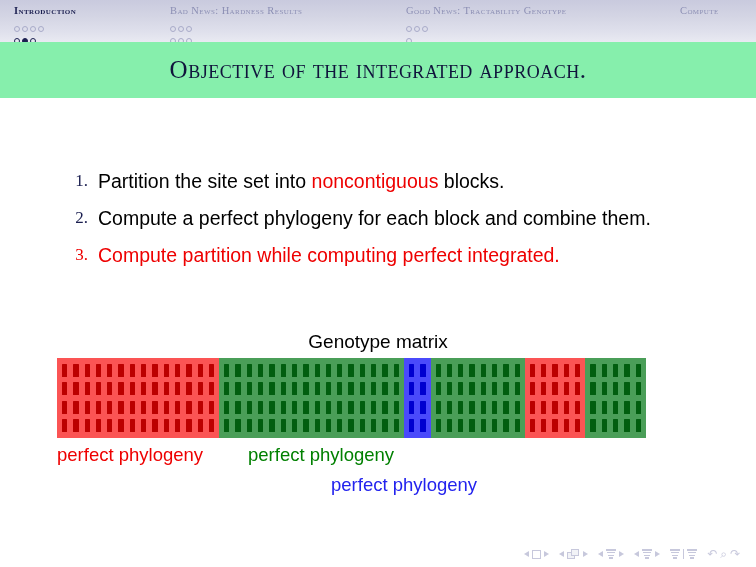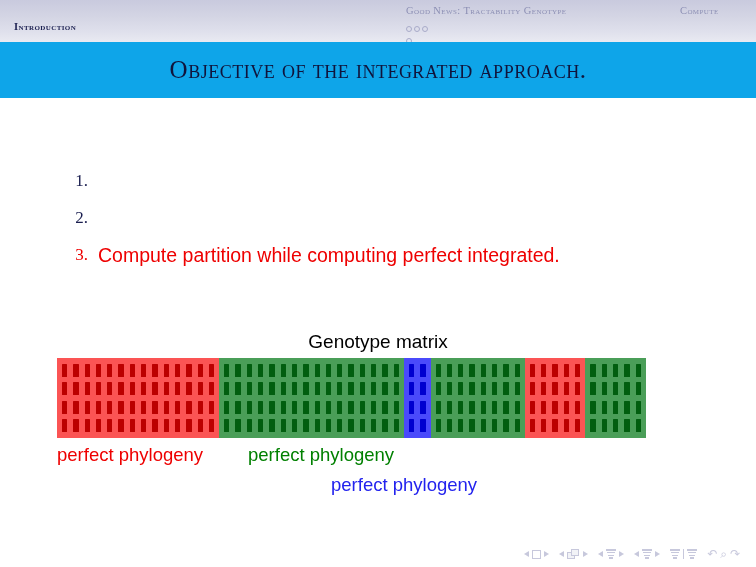--- a/index.html
+++ b/index.html
@@ -29,21 +29,21 @@
     top: 4px;
   }
   .nav-title {
     font-family: "Liberation Serif", serif;
     font-size: 10.5px;
     font-variant: small-caps;
     letter-spacing: 0.4px;
     white-space: nowrap;
     line-height: 13px;
   }
-  .nav-title.active { color: #1b1f50; font-weight: bold; margin-top: 16px; }
+  .nav-title.active { color: #1b1f50; font-weight: bold; }
   .nav-title.inactive { color: #8c8fb4; }
 
   .dot-row {
     margin-top: 2px;
     height: 10px;
     white-space: nowrap;
   }
   .dot {
     display: inline-block;
     width: 6px; height: 6px;
@@ -55,21 +55,21 @@
   .dot.hollow-inactive { border: 1.3px solid #a9abc9; background: transparent; }
   .dot.hollow-active   { border: 1.5px solid #1b1f50; background: transparent; }
   .dot.filled-active   { border: 1.5px solid #1b1f50; background: #1b1f50; }
 
   
   #title-band {
     position: absolute;
     left: 0; top: 42px;
     width: 756px;
     height: 56px;
-    background: #0ea5e9;
+    background: #86efac;
   }
   #slide-title {
     font-family: "Liberation Serif", serif;
     font-size: 25px;
     font-variant: small-caps;
     color: #10143c;
     text-align: center;
     line-height: 56px;
     letter-spacing: 0.5px;
     white-space: nowrap;
@@ -186,42 +186,49 @@
 </style>
 </head>
 <body>
 
 <div id="nav-bar">
     <div class="nav-section" style="left: 14px;">
       <div class="nav-title active">Introduction</div>
       <div class="dot-row"><span class="dot hollow-inactive"></span><span class="dot hollow-inactive"></span><span class="dot hollow-inactive"></span><span class="dot hollow-inactive"></span></div>
       <div class="dot-row"><span class="dot hollow-active"></span><span class="dot filled-active"></span><span class="dot hollow-active"></span></div>
     </div>
+    <div class="nav-section" style="left: 170px;">
+      <div class="nav-title inactive">Bad News: Hardness Results</div>
+      <div class="dot-row"><span class="dot hollow-inactive"></span><span class="dot hollow-inactive"></span><span class="dot hollow-inactive"></span></div>
+      <div class="dot-row"><span class="dot hollow-inactive"></span><span class="dot hollow-inactive"></span><span class="dot hollow-inactive"></span></div>
+    </div>
     <div class="nav-section" style="left: 406px;">
       <div class="nav-title inactive">Good News: Tractability Genotype</div>
       <div class="dot-row"><span class="dot hollow-inactive"></span><span class="dot hollow-inactive"></span><span class="dot hollow-inactive"></span></div>
       <div class="dot-row"><span class="dot hollow-inactive"></span></div>
     </div>
     <div class="nav-section" style="left: 680px;">
       <div class="nav-title inactive">Compute</div>
       <div class="dot-row"></div>
       <div class="dot-row"></div>
     </div>
   </div>
 
 <div id="title-band">
   <div id="slide-title">Objective of the integrated approach.</div>
 </div>
 
 <div id="enum-list">
     <div class="enum-item">
       <div class="enum-num navy">1.</div>
+      <div class="enum-text"><span>Partition the site set into </span><span class="hl-red">noncontiguous</span><span> blocks.</span></div>
     </div>
     <div class="enum-item">
       <div class="enum-num navy">2.</div>
+      <div class="enum-text"><span>Compute a perfect phylogeny for each block and combine them.</span></div>
     </div>
     <div class="enum-item">
       <div class="enum-num red">3.</div>
       <div class="enum-text"><span class="hl-red">Compute partition while computing perfect integrated.</span></div>
     </div>
   </div>
 
 <div id="matrix-caption">Genotype matrix</div>
 <div id="matrix">
     <div class="mat-band red">

